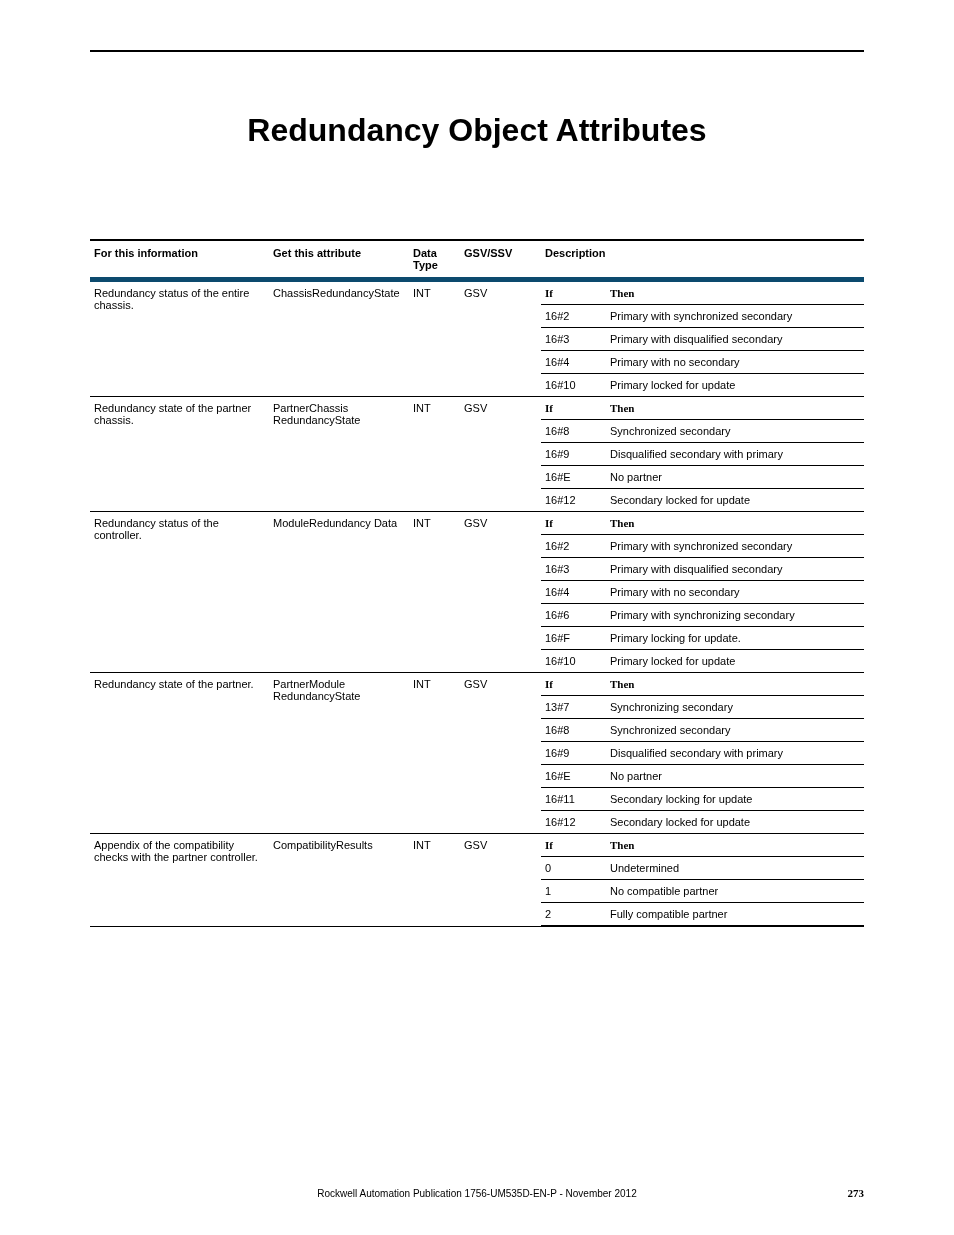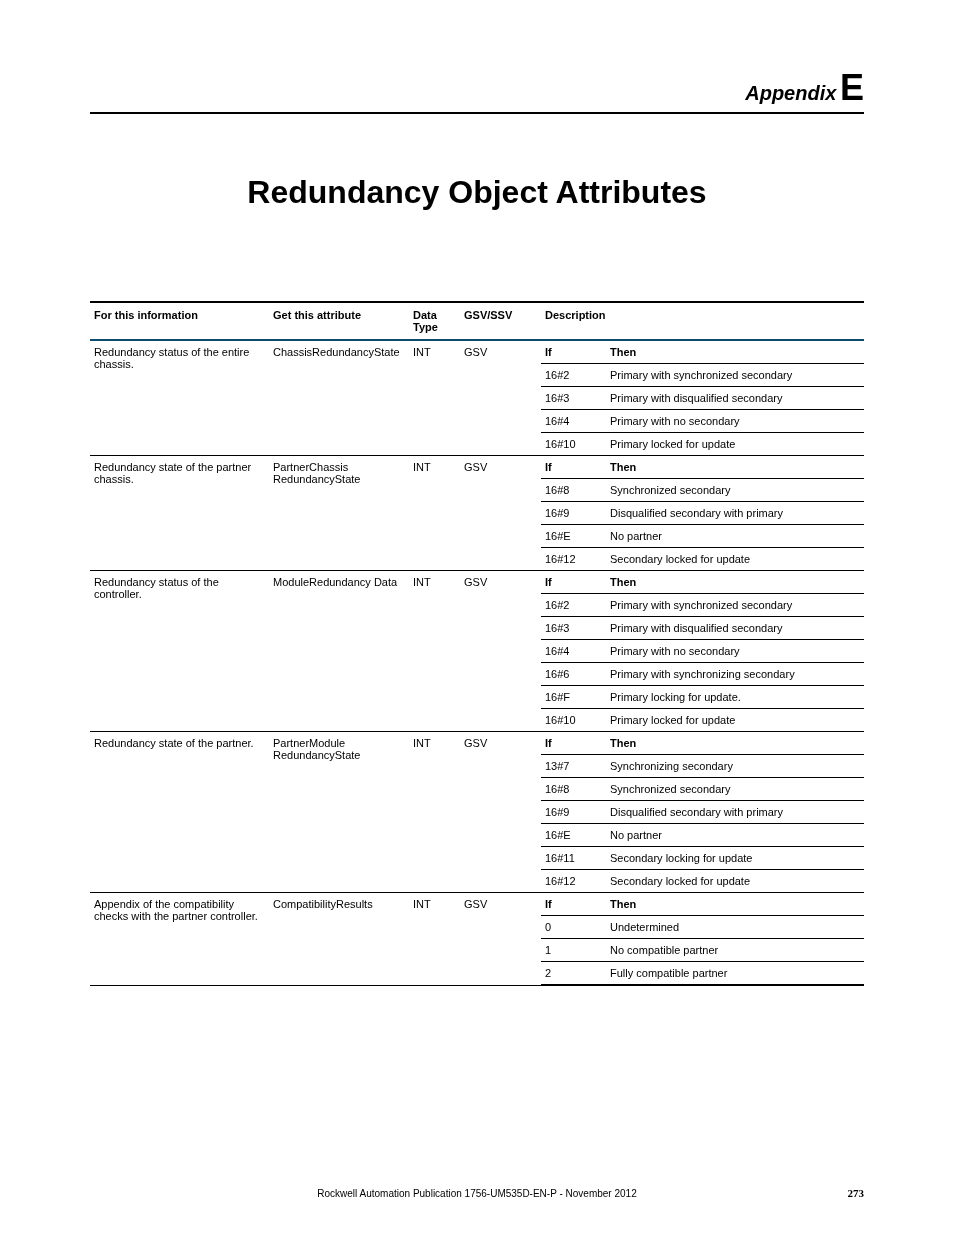--- a/index.html
+++ b/index.html
@@ -49,21 +49,21 @@
 
   
   table.main {
     width: 100%;
     border-collapse: collapse;
     font-family: Arial, Helvetica, sans-serif;
     font-size: 11px;
   }
   table.main > thead th {
     border-top: 2px solid #000;
-    border-bottom: 2px solid #0c4a6e;
+    border-bottom: 5px solid #0c4a6e;
     text-align: left;
     font-weight: bold;
     padding: 6px 6px 6px 4px;
     vertical-align: top;
   }
   
   .col-info      { width: 169px; }
   .col-attr      { width: 130px; }
   .col-type      { width:  41px; }
   .col-gsv       { width:  71px; }
@@ -76,21 +76,21 @@
     padding: 5px 6px 5px 4px;
     vertical-align: top;
     border-bottom: 1px solid #000;
   }
 
   
   .group-end td { border-bottom: 1px solid #000; }
   tbody tr:last-child td { border-bottom: 2px solid #000; }
 
   
-  .desc-head { font-weight: bold; }
+  .desc-head { font-weight: bold; font-family: Liberation Serif, serif; }
 
   
   .footer {
     position: absolute;
     left: 0; right: 0; bottom: 36px;
     font-family: Arial, Helvetica, sans-serif;
     font-size: 10px;
     text-align: center;
   }
   .pagenum {
@@ -100,24 +100,20 @@
     font-family: Liberation Serif, serif;
     font-weight: bold;
     font-size: 11px;
   }
 </style>
 </head>
 <body>
 
 <div class="page">
 
-  <div class="appendix">
-    <span class="word">Appendix</span>
-    <span class="letter">E</span>
-  </div>
   <hr class="rule-thick">
 
   <h1 class="title">Redundancy Object Attributes</h1>
 
 
   <table class="main">
     <thead>
       <tr>
         <th class="col-info">For this information</th>
         <th class="col-attr">Get this attribute</th>

